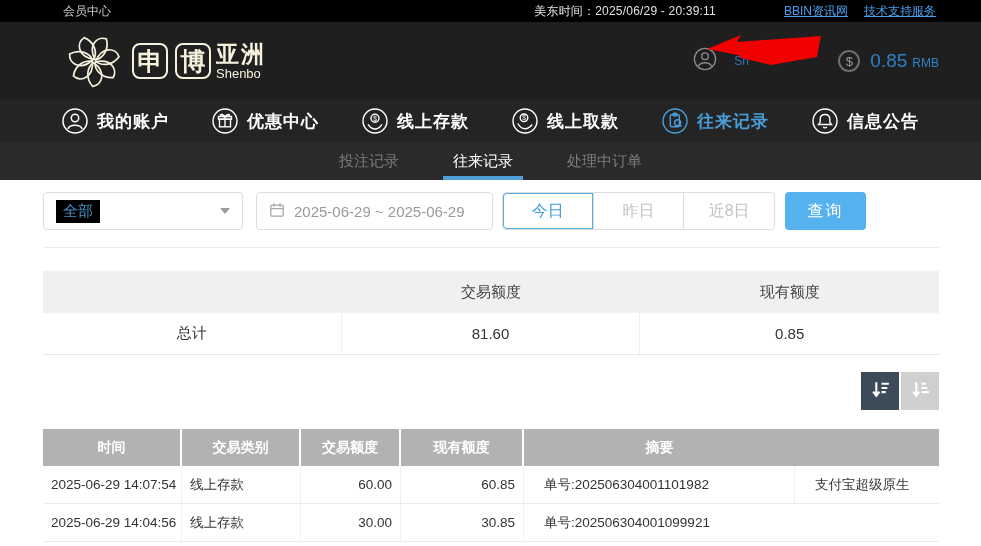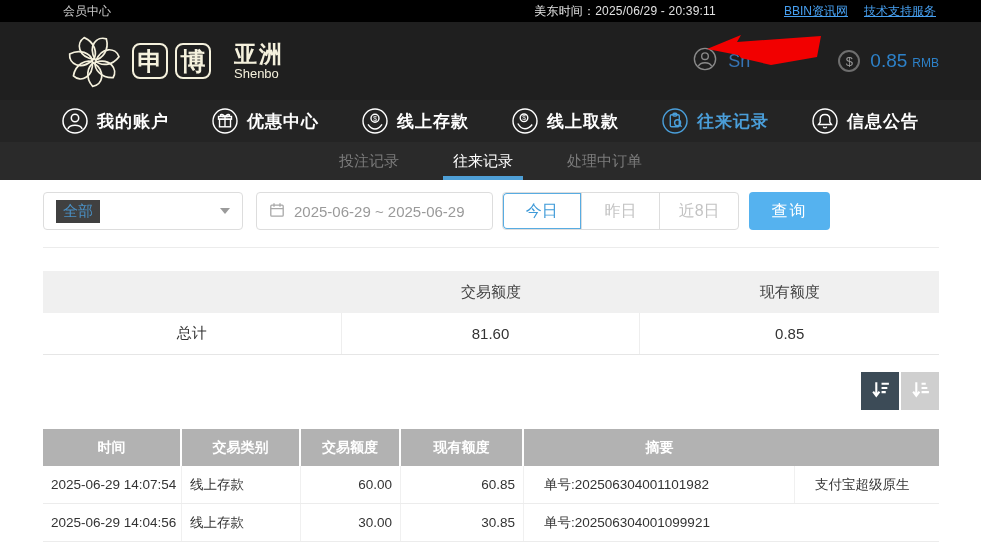--- a/index.html
+++ b/index.html
@@ -12,27 +12,27 @@
   .topbar .member { color:#c9c9c9; }
   .topbar .time { margin-left:auto; color:#e2e2e2; margin-right:52px; letter-spacing:.2px; }
   .topbar a { color:#47a0f1; text-decoration:underline; margin-left:16px; cursor:pointer; }
 
   
   .header { height:78px; background:#1f1f1f; display:flex; align-items:center; padding:0 42px 0 63px; }
   .logo { display:flex; align-items:center; color:#f5f1dd; }
   .logo svg { display:block; }
   .logo-box { width:36px; height:36px; border:2px solid #f5f1dd; border-radius:8px;
     display:flex; align-items:center; justify-content:center; font-size:25px; font-weight:bold; margin-left:7px; }
-  .logo-region { margin-left:23px; line-height:1; }
+  .logo-region { margin-left:5px; line-height:1; }
   .logo-region .cn { font-size:23px; font-weight:bold; letter-spacing:2px; }
   .logo-region .en { font-size:13px; margin-top:1px; color:#f5f1dd; }
 
   .hdr-right { margin-left:auto; display:flex; align-items:center; }
   .user-wrap { position:relative; display:flex; align-items:center; width:145px; }
-  .user-wrap .uname { margin-left:11px; color:#3674b5; font-size:18px; }
+  .user-wrap .uname { margin-left:17px; color:#3674b5; font-size:12px; }
   .red-arrow { position:absolute; left:14px; top:-15px; pointer-events:none; }
   .dollar-badge { width:22px; height:22px; border:2px solid #6e6e6e; border-radius:50%;
     color:#9a9a9a; font-size:13px; display:flex; align-items:center; justify-content:center; }
   .balance { display:flex; align-items:baseline; margin-left:10px; color:#2d81c8; }
   .balance .amt { font-size:19px; }
   .balance .cur { font-size:12px; margin-left:5px; }
 
   
   .mainnav { height:42px; background:#242424; display:flex; align-items:center;
     justify-content:space-between; padding:0 62px; }
@@ -49,27 +49,27 @@
   .subtab.active { color:#fff; }
   .subtab.active::after { content:""; position:absolute; left:0; right:0; bottom:0;
     height:4px; background:#4e9fd6; }
 
   
   .content { padding:12px 42px 0 43px; }
 
   .filter-row { display:flex; align-items:center; height:38px; }
   .dropdown { width:200px; height:38px; border:1px solid #ddd; border-radius:4px;
     display:flex; align-items:center; padding:0 12px; cursor:pointer; background:#fff; }
-  .dropdown .sel { background:#404040; color:#4a90c4; font-size:15px; padding:2px 7px; }
+  .dropdown .sel { background:#000000; color:#4a90c4; font-size:15px; padding:2px 7px; }
   .caret { margin-left:auto; width:0; height:0; border-left:5px solid transparent;
     border-right:5px solid transparent; border-top:6px solid #9b9b9b; }
   .datebox { width:237px; height:38px; border:1px solid #ddd; border-radius:4px;
     display:flex; align-items:center; gap:9px; padding:0 12px; margin-left:13px;
     color:#9a9a9a; font-size:15px; cursor:pointer; background:#fff; }
-  .btn-group { display:flex; width:237px; height:38px; border:1px solid #ddd;
+  .btn-group { display:flex; width:273px; height:38px; border:1px solid #ddd;
     border-radius:4px; margin-left:9px; overflow:hidden; background:#fff; }
   .qbtn { flex:1; display:flex; align-items:center; justify-content:center;
     font-size:16px; color:#c3c3c3; border-right:1px solid #ddd; cursor:pointer; }
   .qbtn:last-child { border-right:none; }
   .qbtn.active { color:#3e9ad8; box-shadow:inset 0 0 0 1px #58ace2; border-radius:4px 0 0 4px; }
   .search-btn { width:81px; height:38px; margin-left:10px; background:#55b2ef; color:#fff;
     font-size:16px; border:none; border-radius:4px; cursor:pointer; letter-spacing:2px; }
 
   .divider { border:none; border-top:1px solid #ececec; margin-top:17px; }
 

